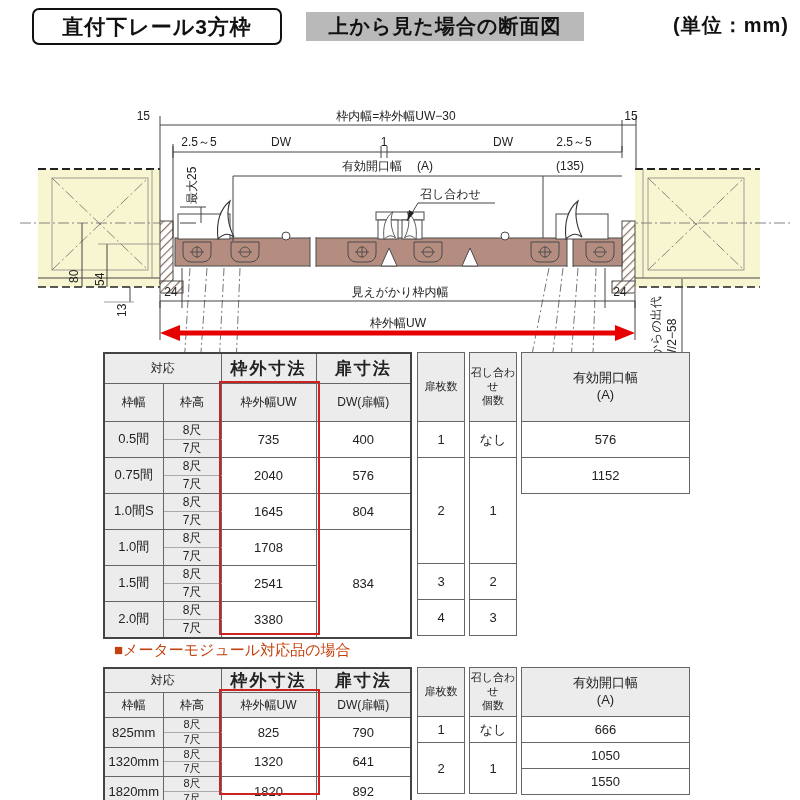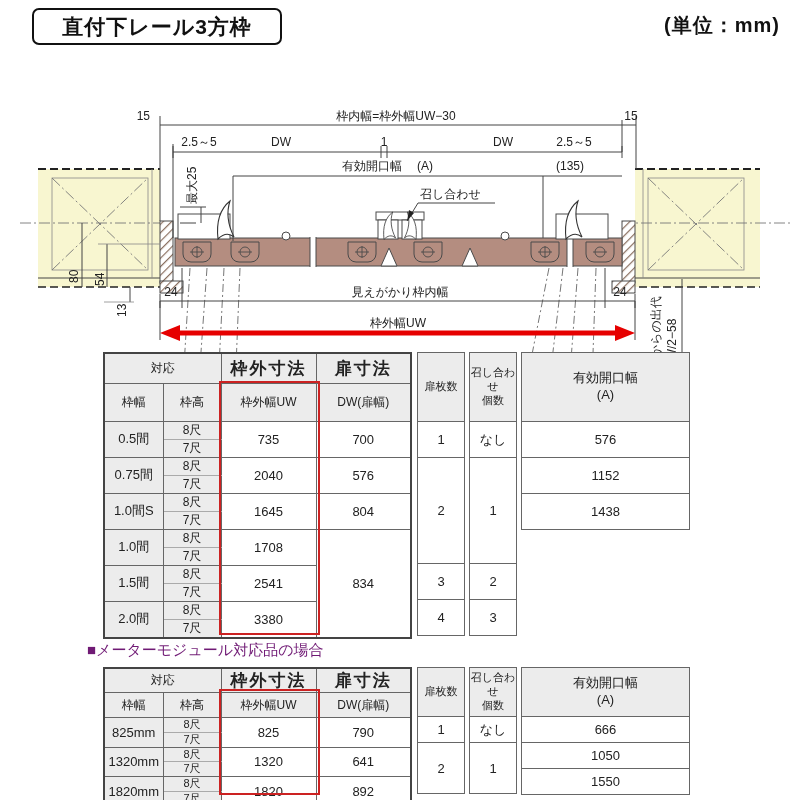--- a/index.html
+++ b/index.html
@@ -5,21 +5,21 @@
   html,body{margin:0;padding:0;background:#fff;}
   body{font-family:"Liberation Sans","DejaVu Sans",sans-serif;color:#111;}
   #page{position:relative;width:800px;height:800px;background:#fff;overflow:hidden;}
 
   
   .hd-box1{position:absolute;left:32px;top:8px;width:246px;height:33px;border:2.5px solid #111;
            border-radius:7px;display:flex;align-items:center;justify-content:center;
            font-size:21px;font-weight:bold;letter-spacing:1px;}
   .hd-box2{position:absolute;left:306px;top:12px;width:278px;height:29px;background:#b9b9b9;
            display:flex;align-items:center;justify-content:center;font-size:20px;font-weight:bold;letter-spacing:1px;}
-  .hd-unit{position:absolute;right:20px;top:12px;font-size:20px;font-weight:bold;letter-spacing:1px;}
+  .hd-unit{position:absolute;right:11px;top:12px;font-size:20px;font-weight:bold;letter-spacing:1px;}
 
   
   #diag{position:absolute;left:0;top:48px;}
   .dim{stroke:#444;stroke-width:1;fill:none;}
   .dimtext{font-size:12px;fill:#222;}
   .thin{stroke:#888;stroke-width:0.8;fill:none;}
   .dadot{stroke:#777;stroke-width:0.9;fill:none;stroke-dasharray:11,3,2,3;}
   .swing{stroke:#666;stroke-width:0.9;fill:none;stroke-dasharray:8,3,2,3;}
   .part{stroke:#4a4a4a;stroke-width:1;}
 
@@ -30,28 +30,29 @@
   .maint{border:2px solid #444;}
   .sidet{border:1.6px solid #444;}
   .gray{background:#ececec;}
   .t-big{font-size:17px;font-weight:bold;letter-spacing:2px;}
   .t-med{font-size:12px;margin-top:43px;}
   .t-sml{font-size:11px;line-height:1.25;}
   .grp td{border-top:1.6px solid #444;}
   .sub8{border-bottom:1px solid #aaa !important;}
   .sub7{border-top:none !important;}
   .redbox{position:absolute;border:2.5px solid #cc2222;pointer-events:none;}
-  .sec-title{position:absolute;left:87px;top:641px;font-size:15px;color:#701a75;}
+  .sec-title{position:absolute;left:114px;top:641px;font-size:15px;color:#c2410c;}
 </style>
 </head>
 <body>
 
 <div id="page">
 
   <div class="hd-box1">直付下レール3方枠</div>
+  <div class="hd-box2">上から見た場合の断面図</div>
   <div class="hd-unit">(単位：mm)</div>
 
   <svg id="diag" width="800" height="352" viewBox="0 12 800 352">
     <defs>
       <pattern id="hatch" width="6" height="6" patternUnits="userSpaceOnUse" patternTransform="rotate(45)">
         <rect width="6" height="6" fill="#fff"></rect>
         <line x1="0" y1="0" x2="0" y2="6" stroke="#8a6f5f" stroke-width="2.4"></line>
       </pattern>
     </defs>
 
@@ -258,21 +259,21 @@
       <tr style="height:38px">
         <td class="gray t-med">枠幅</td>
         <td class="gray t-med">枠高</td>
         <td class="gray t-med">枠外幅UW</td>
         <td class="gray t-med">DW(扉幅)</td>
       </tr>
       <tr class="grp" style="height:17px">
             <td rowspan="2" class="gray">0.5間</td>
             <td class="gray t-med sub8">8尺</td>
             <td rowspan="2">735</td>
-            <td rowspan="2">700</td>
+            <td rowspan="2">400</td>
           </tr>
       <tr style="height:18px">
             <td class="gray t-med sub7">7尺</td>
           </tr>
       <tr class="grp" style="height:17px">
             <td rowspan="2" class="gray">0.75間</td>
             <td class="gray t-med sub8">8尺</td>
             <td rowspan="2">2040</td>
             <td rowspan="2">576</td>
           </tr>
@@ -359,23 +360,20 @@
     <table class="sidet" style="width:169px;margin-left:4px;">
       <tbody>
           <tr>
             <td class="gray" style="height:68px;font-size:13px;line-height:1.3"><span>有効開口幅</span><br><span>(A)</span></td>
           </tr>
       <tr>
             <td style="height:35px">576</td>
           </tr>
       <tr>
             <td style="height:35px">1152</td>
-          </tr>
-      <tr>
-            <td style="height:35px">1438</td>
           </tr>
     </tbody>
       </table>
   </div>
   <div class="redbox" style="left:219px;top:381px;width:97px;height:250px;"></div>
 
   <div class="sec-title">■メーターモジュール対応品の場合</div>
 
   <div class="tbl-wrap" style="top:667px;">
     <table class="maint" style="width:307px;">

